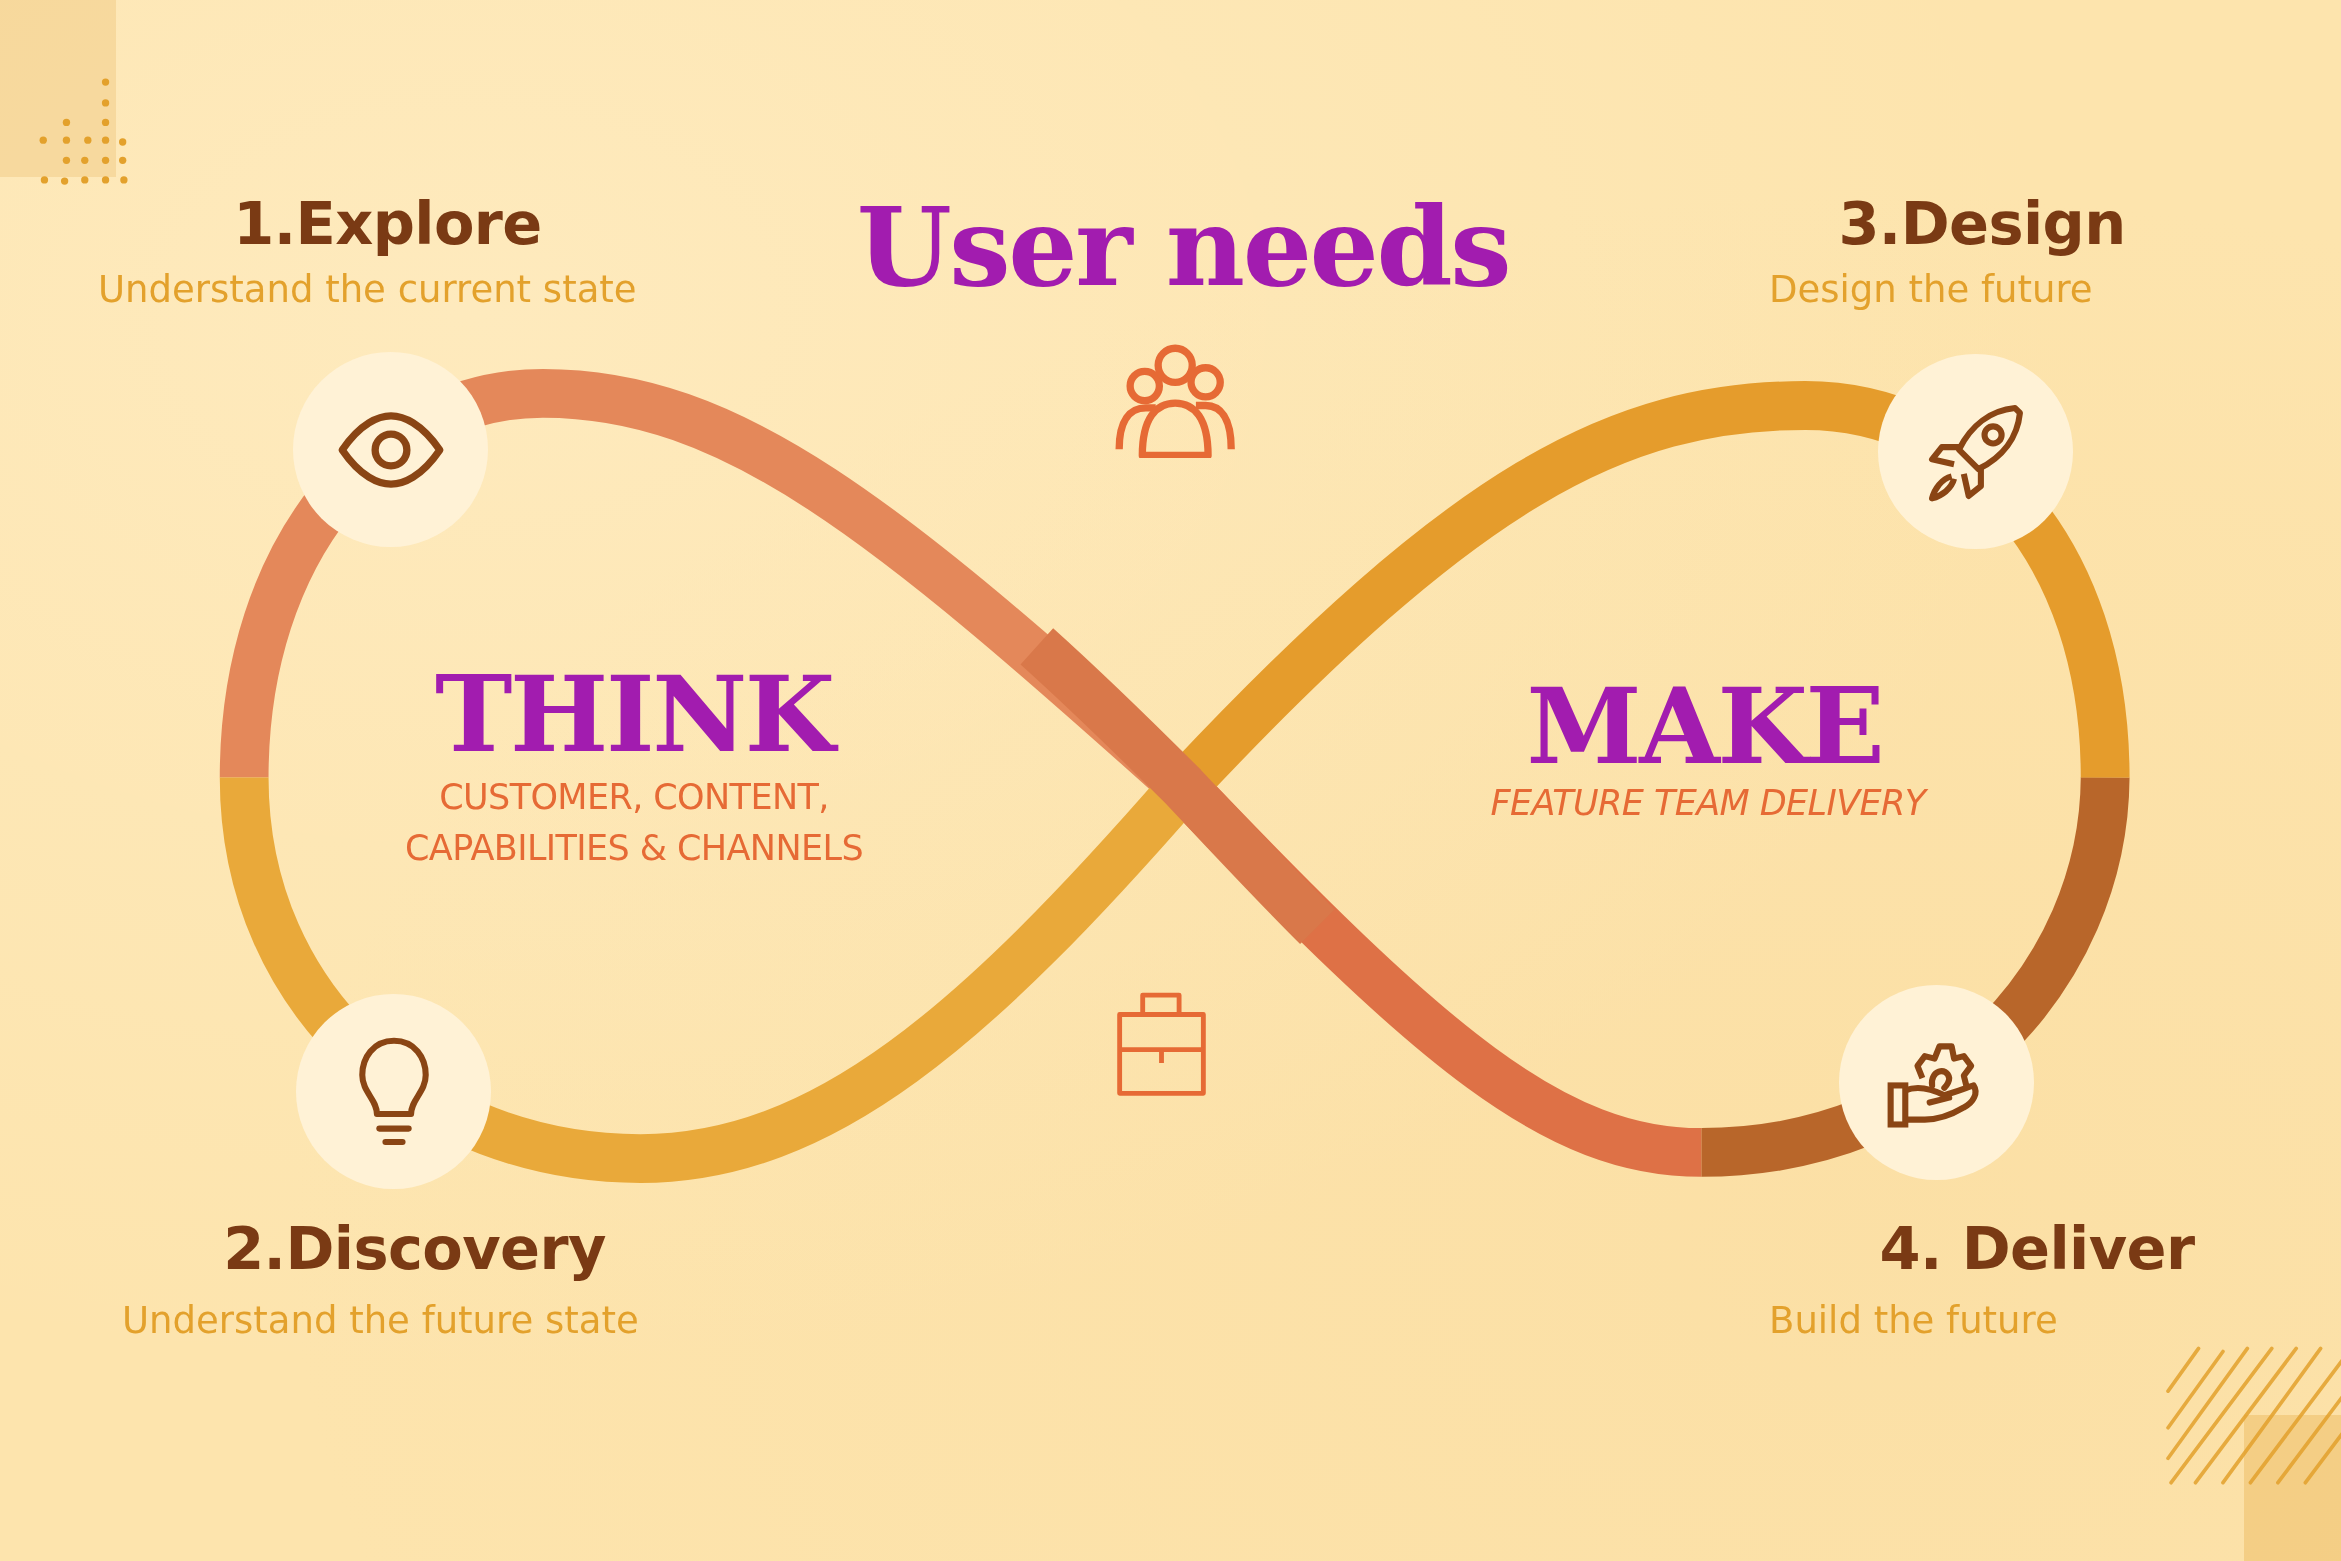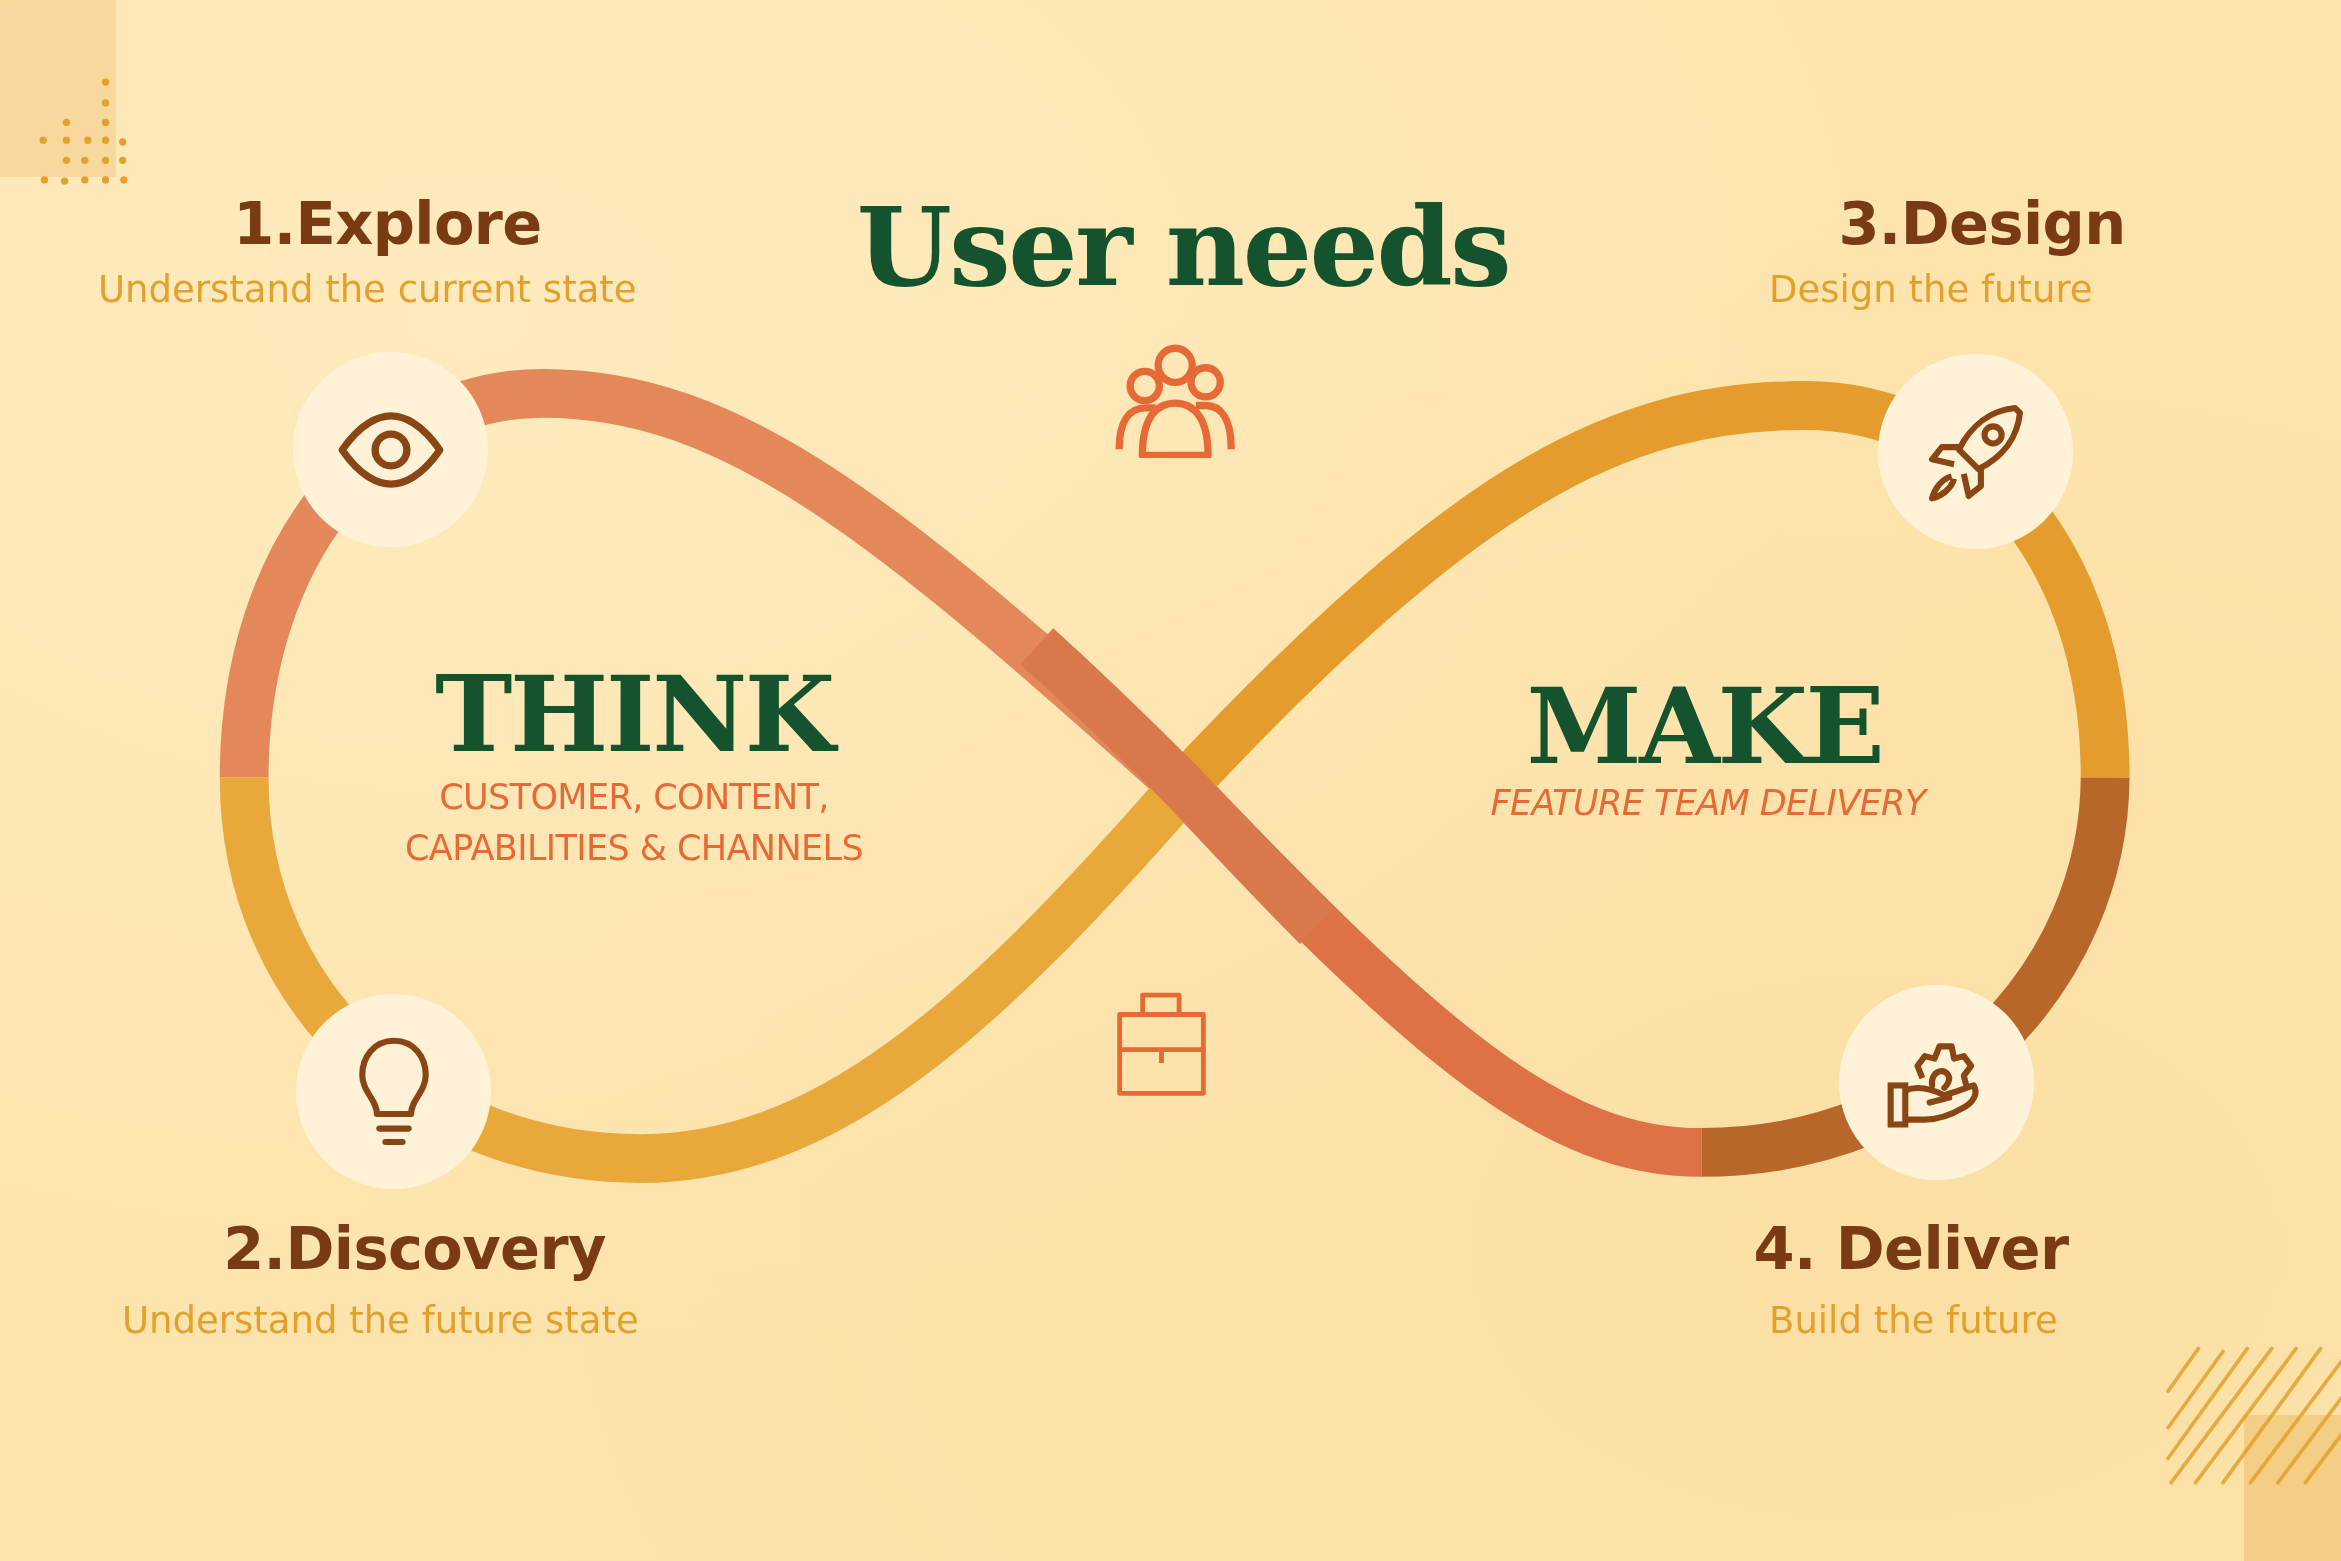--- a/index.html
+++ b/index.html
@@ -8,21 +8,21 @@
       radial-gradient(ellipse at 20% 20%, rgba(255,240,205,0.5), rgba(255,240,205,0) 60%),
       radial-gradient(ellipse at 80% 80%, rgba(248,215,150,0.35), rgba(248,215,150,0) 60%),
       #fde4ad;}
   .deco-tl{position:absolute;left:0;top:0;width:116px;height:177px;background:rgba(235,190,110,0.35);}
   .dots{position:absolute;left:37px;top:76px;width:98px;height:110px;}
   .deco-br-square{position:absolute;left:2244px;top:1415px;width:98px;height:146px;background:rgba(235,185,90,0.45);}
   .hatch{position:absolute;left:2165px;top:1330px;width:177px;height:165px;}
   svg.main{position:absolute;left:0;top:0;}
   .step-title{position:absolute;color:#7a3a14;font-weight:bold;font-size:59px;letter-spacing:-0.6px;text-align:center;white-space:nowrap;font-family:"DejaVu Sans",sans-serif;}
   .step-sub{position:absolute;color:#e3a12c;font-size:37px;text-align:left;white-space:nowrap;font-family:"DejaVu Sans",sans-serif;}
-  .big-serif{position:absolute;color:#14532d;font-weight:bold;font-family:"DejaVu Serif","Liberation Serif",serif;text-align:center;white-space:nowrap;}
+  .big-serif{position:absolute;color:#a21caf;font-weight:bold;font-family:"DejaVu Serif","Liberation Serif",serif;text-align:center;white-space:nowrap;}
   .caps{position:absolute;color:#e66a35;font-size:35px;text-align:center;white-space:nowrap;font-family:"DejaVu Sans",sans-serif;line-height:51px;letter-spacing:-0.6px;}
   .icon-circle{position:absolute;width:195px;height:195px;border-radius:50%;background:#fff2d6;display:flex;align-items:center;justify-content:center;}
   .icon-circle svg{width:122px;height:122px;}
   .mid-icon{position:absolute;}
 </style>
 </head>
 <body>
 
 <div class="bg"></div>
 <div class="deco-tl"></div>
@@ -133,21 +133,21 @@
 
 <div class="step-title" style="left:183px;top:189px;width:409px;">1.Explore</div>
 <div class="step-sub" style="left:98px;top:268px;width:579px;">Understand the current state</div>
 
 <div class="step-title" style="left:201px;top:1214px;width:427px;">2.Discovery</div>
 <div class="step-sub" style="left:122px;top:1299px;width:585px;">Understand the future state</div>
 
 <div class="step-title" style="left:1799px;top:189px;width:366px;">3.Design</div>
 <div class="step-sub" style="left:1769px;top:268px;width:427px;">Design the future</div>
 
-<div class="step-title" style="left:1728px;top:1214px;width:366px;">4. Deliver</div>
+<div class="step-title" style="left:1854px;top:1214px;width:366px;">4. Deliver</div>
 <div class="step-sub" style="left:1769px;top:1299px;width:415px;">Build the future</div>
 
 <div class="big-serif" style="left:823px;top:183px;width:720px;font-size:109px;letter-spacing:-2.4px;">User needs</div>
 <div class="big-serif" style="left:915px;top:1122px;width:549px;font-size:91px;line-height:104px;letter-spacing:-1.8px;">
 </div>
 
 <div class="big-serif" style="left:390px;top:653px;width:488px;font-size:104px;letter-spacing:-2.4px;">THINK</div>
 <div class="caps" style="left:317px;top:772px;width:634px;">
   <div>CUSTOMER, CONTENT,</div>
   <div>CAPABILITIES &amp; CHANNELS</div>

